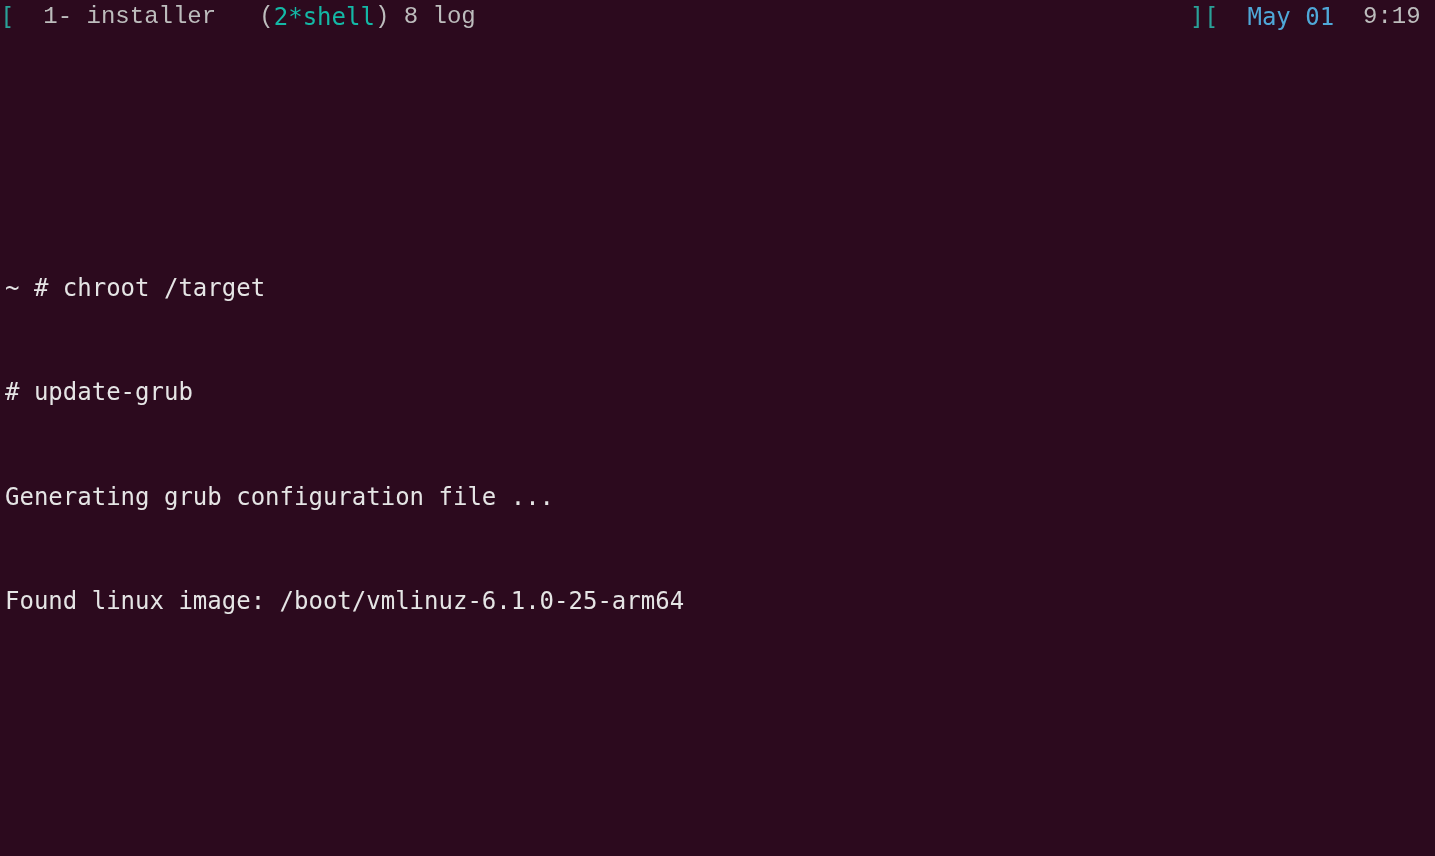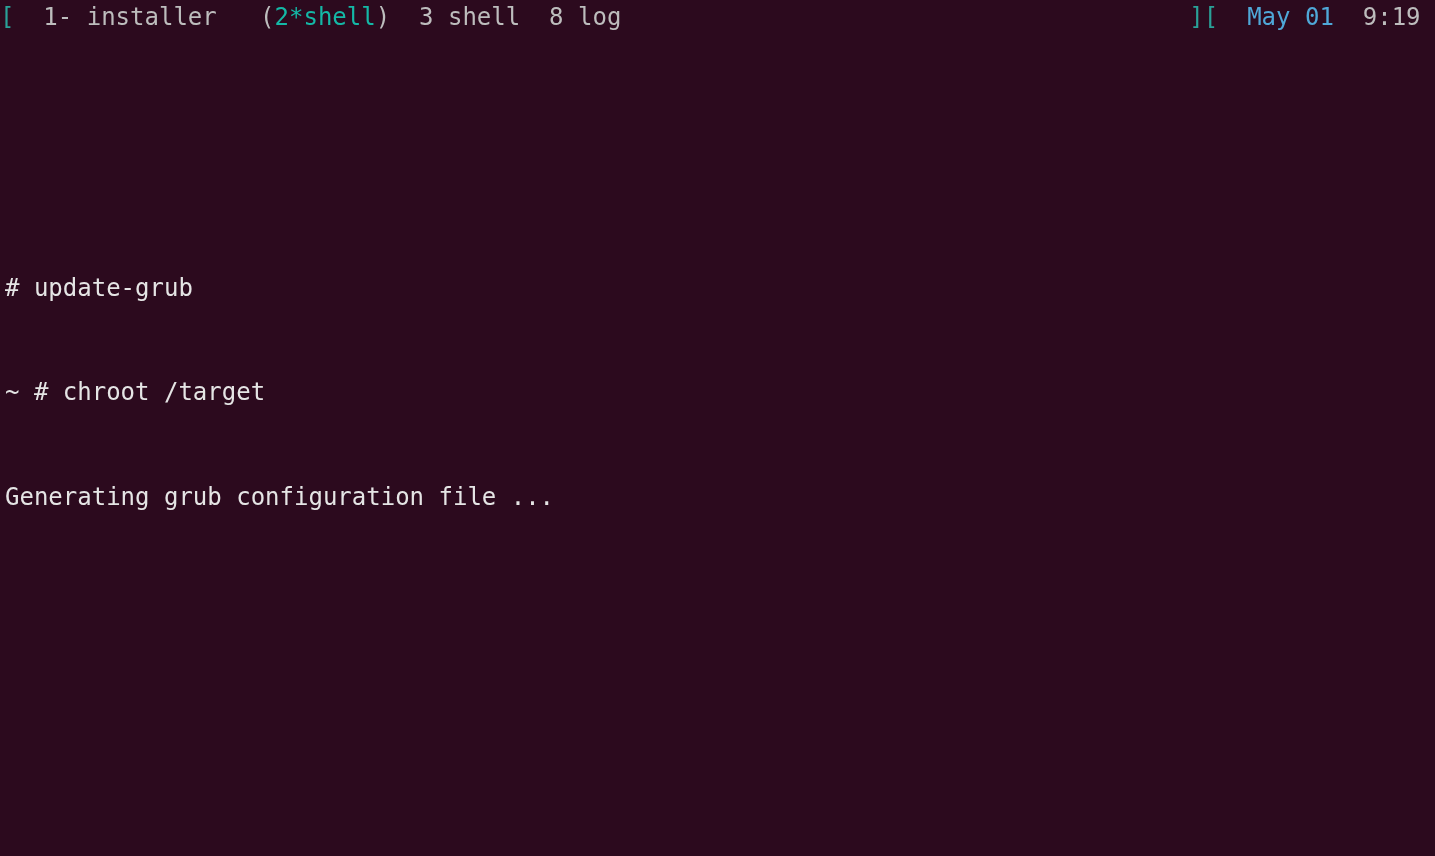--- a/index.html
+++ b/index.html
@@ -34,20 +34,21 @@
       color: #2aa198;
     }
     .red {
       color: #14b8a6;
     }
     .cyan {
       color: #4fa8d8;
     }
     .gray {
       color: #bdbdbd;
+      font-family: Liberation Mono, monospace;
     }
     .terminal-body {
       padding: 0 5px;
       white-space: pre;
       color: #e5e5e5;
       margin-top: 62px;
     }
     .line {
       display: block;
       min-height: 1.45em;
@@ -56,35 +57,35 @@
 </head>
 <body>
 
 <div class="status-bar">
   <div class="status-left">
     <span class="teal">[ </span>
     <span class="gray"> 1- installer </span>
     <span class="gray">  (</span>
     <span class="red">2*shell</span>
     <span class="gray">)</span>
-    <span class="gray">  3 shell </span>
     <span class="gray"> 8 log</span>
   </div>
   <div class="status-right">
     <span class="teal">][ </span>
     <span class="cyan"> May 01</span>
     <span class="gray">  9:19 </span>
   </div>
 </div>
 
 <div class="terminal-body">
   <span class="line"></span>
+  <span class="line">~ # chroot /target</span>
   <span class="line"># update-grub</span>
-  <span class="line">~ # chroot /target</span>
   <span class="line">Generating grub configuration file ...</span>
+  <span class="line">Found linux image: /boot/vmlinuz-6.1.0-25-arm64</span>
   
   
   
   
   
   
   
   
   
   

